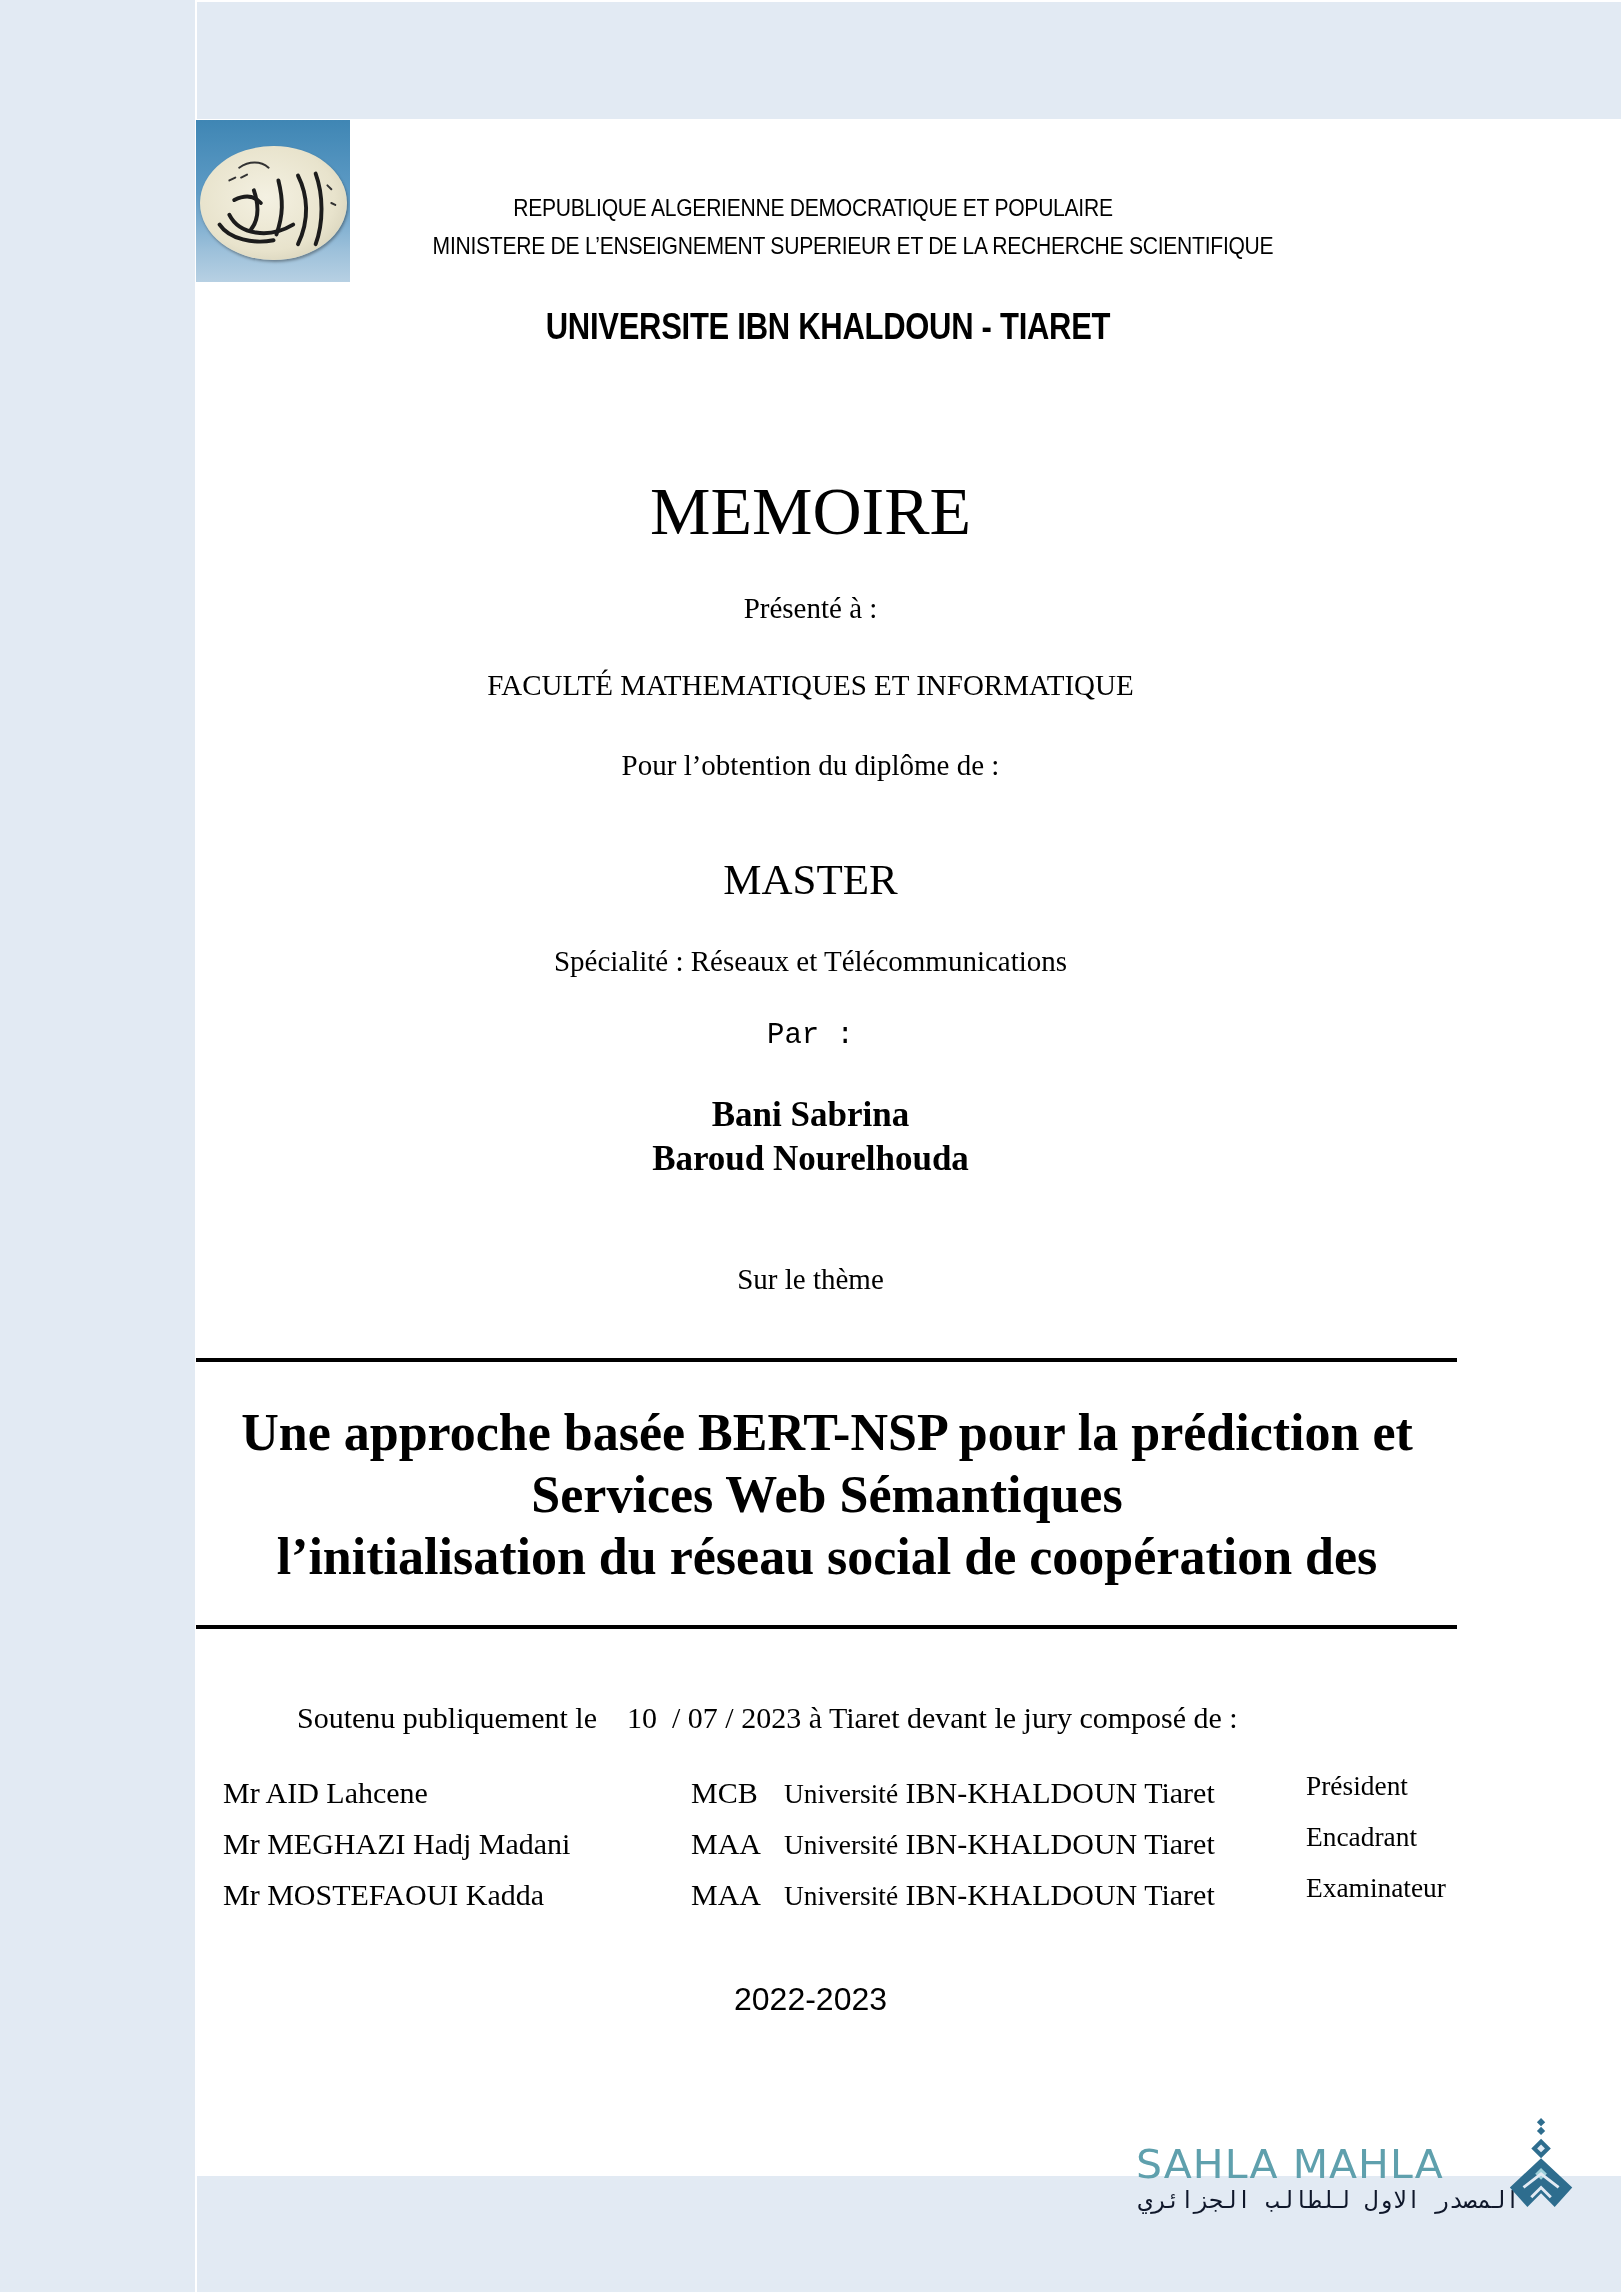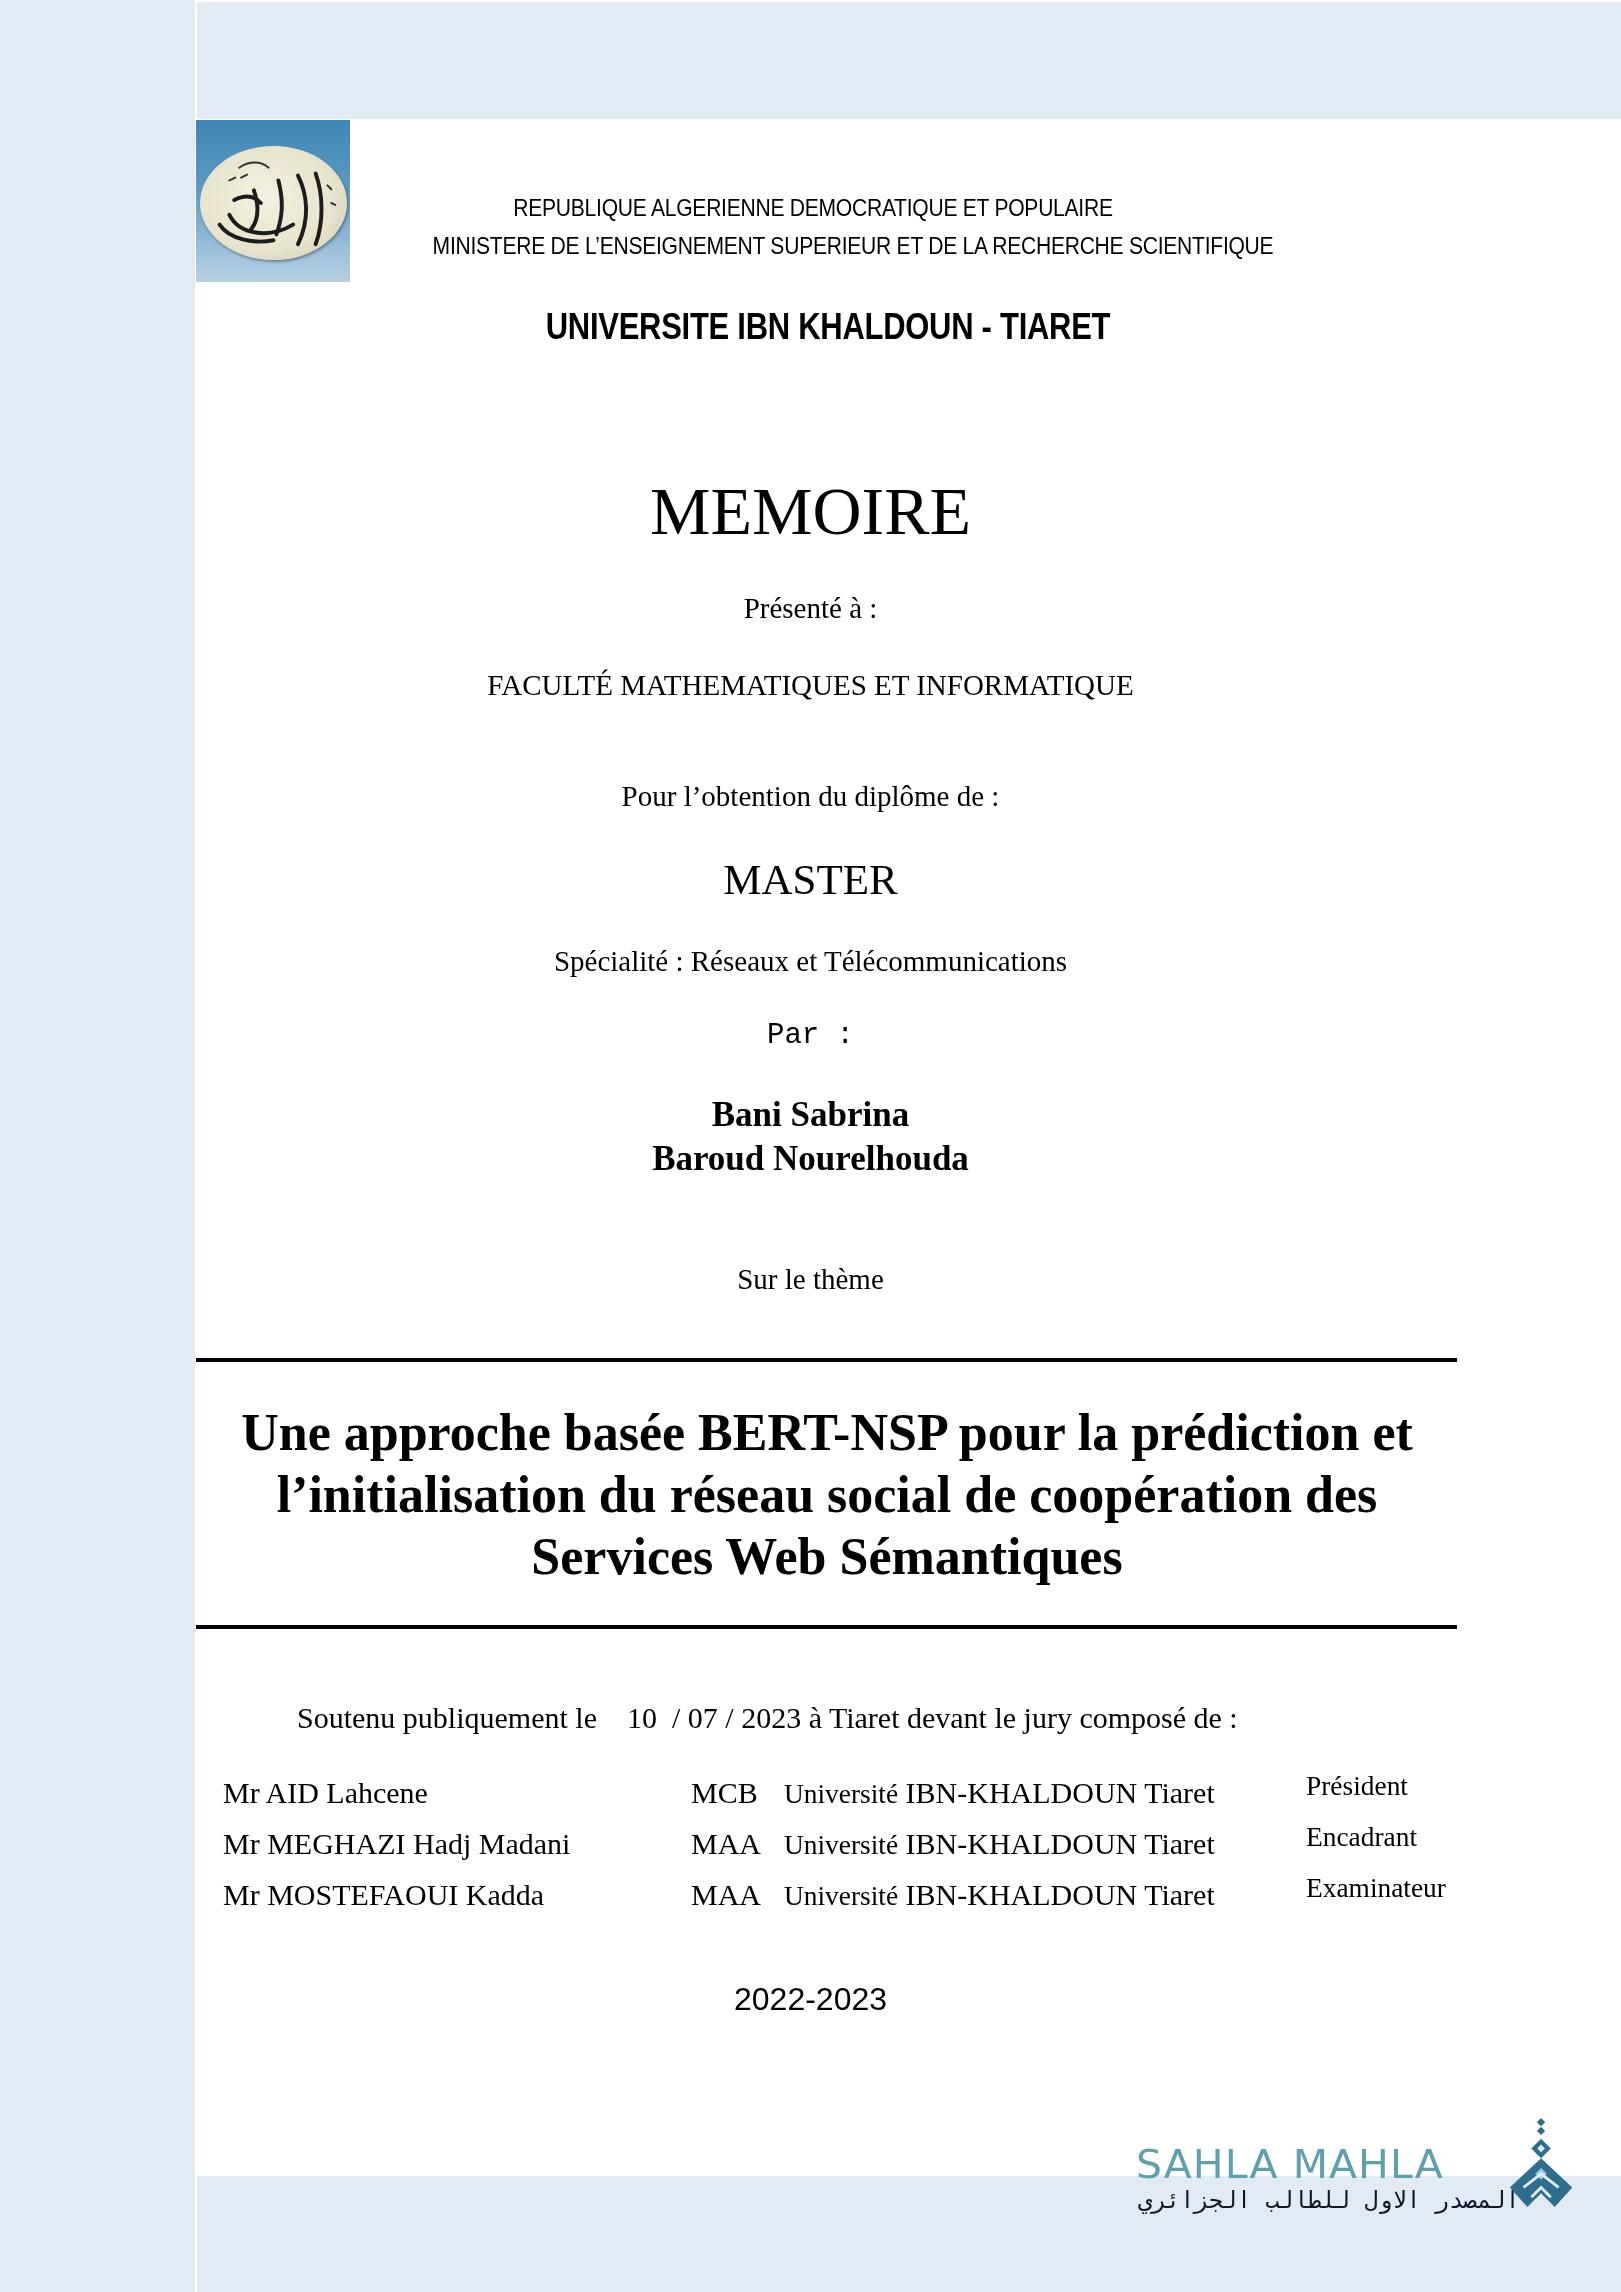--- a/index.html
+++ b/index.html
@@ -36,21 +36,21 @@
     .univ {
       position: absolute; top: 306px; left: 196px; width: 1264px; text-align: center;
       font-family: "Liberation Sans", sans-serif; font-weight: bold; font-size: 36px;
       transform: scaleX(0.86); transform-origin: center; letter-spacing: -0.3px;
     }
 
     .center { position: absolute; left: 196px; width: 1229px; text-align: center; }
     .memoire { top: 472px; font-size: 68px; line-height: 78px; }
     .presente { top: 592px; font-size: 29px; }
     .faculte { top: 667px; font-size: 29px; line-height: 37px; }
-    .obtention { top: 780px; font-size: 29px; }
+    .obtention { top: 749px; font-size: 29px; }
     .master { top: 855px; font-size: 43px; }
     .specialite { top: 945px; font-size: 29px; text-align: center; }
     .par { top: 1019px; font-size: 29px; font-family: Liberation Mono, monospace; }
     .authors { top: 1093px; font-size: 35px; font-weight: bold; line-height: 44px; }
     .theme-intro { top: 1263px; font-size: 29px; }
 
     .rule { position: absolute; left: 196px; width: 1261px; height: 3.9px; background: #000; }
     .rule-top { top: 1358px; }
     .rule-bottom { top: 1625px; }
 
@@ -129,22 +129,22 @@
 <div class="center par">Par :</div>
 <div class="center authors">
   <div>Bani Sabrina</div>
   <div>Baroud Nourelhouda</div>
 </div>
 <div class="center theme-intro">Sur le thème</div>
 
 <div class="rule rule-top"></div>
 <div class="title">
   <div>Une approche basée BERT-NSP pour la prédiction et</div>
+  <div>Services Web Sémantiques</div>
   <div>l’initialisation du réseau social de coopération des</div>
-  <div>Services Web Sémantiques</div>
 </div>
 <div class="rule rule-bottom"></div>
 
 <div class="soutenu">Soutenu publiquement le    10  / 07 / 2023 à Tiaret devant le jury composé de :</div>
 
 <div class="jury">
   <div class="jury-row" style="top:1776px;">
     <span class="j-name">Mr AID Lahcene</span>
     <span class="j-grade">MCB</span>
     <span class="j-univ"><span class="small" style="position:static">Université</span> <span style="position:static">IBN-KHALDOUN Tiaret</span></span>

